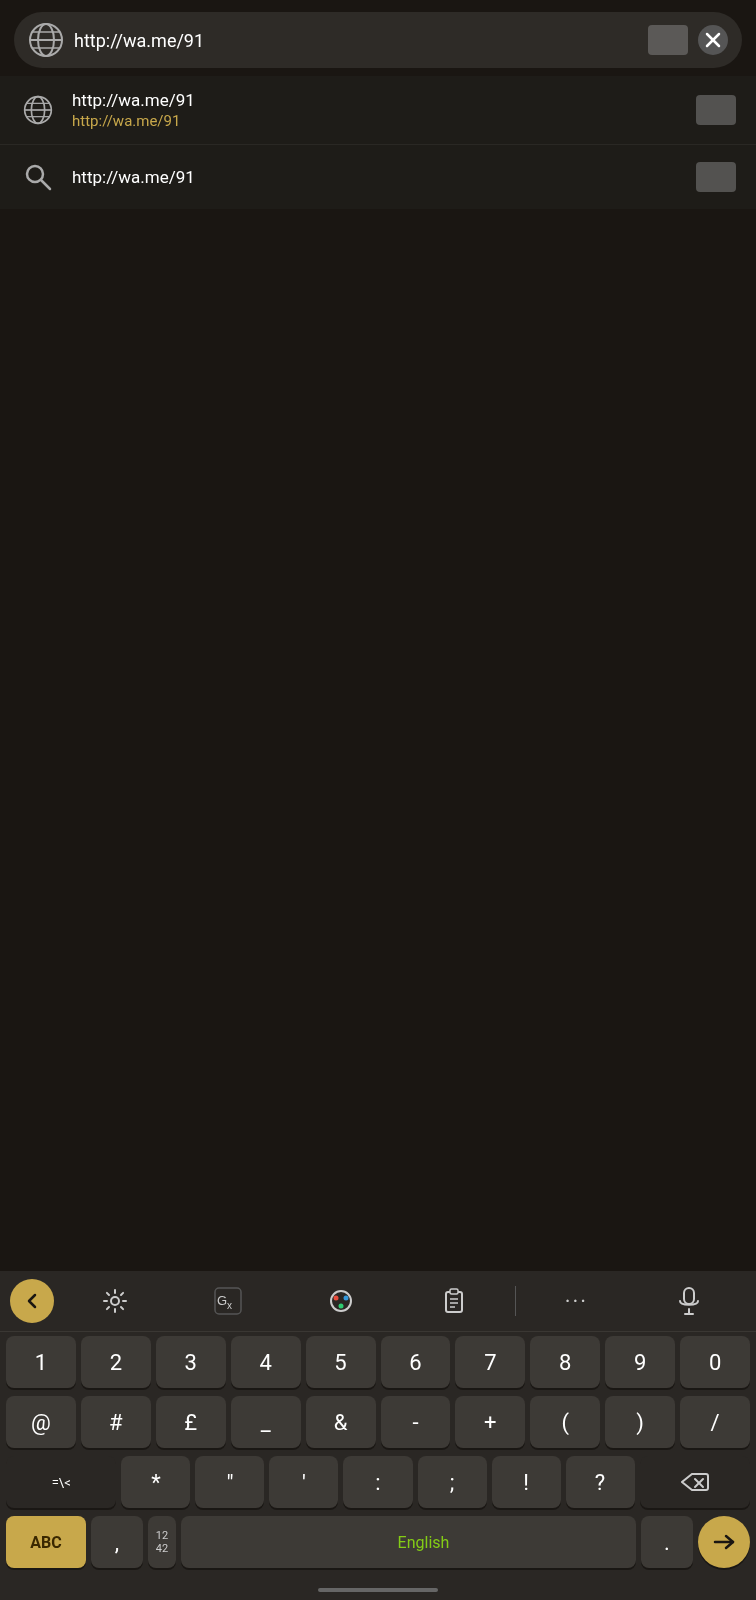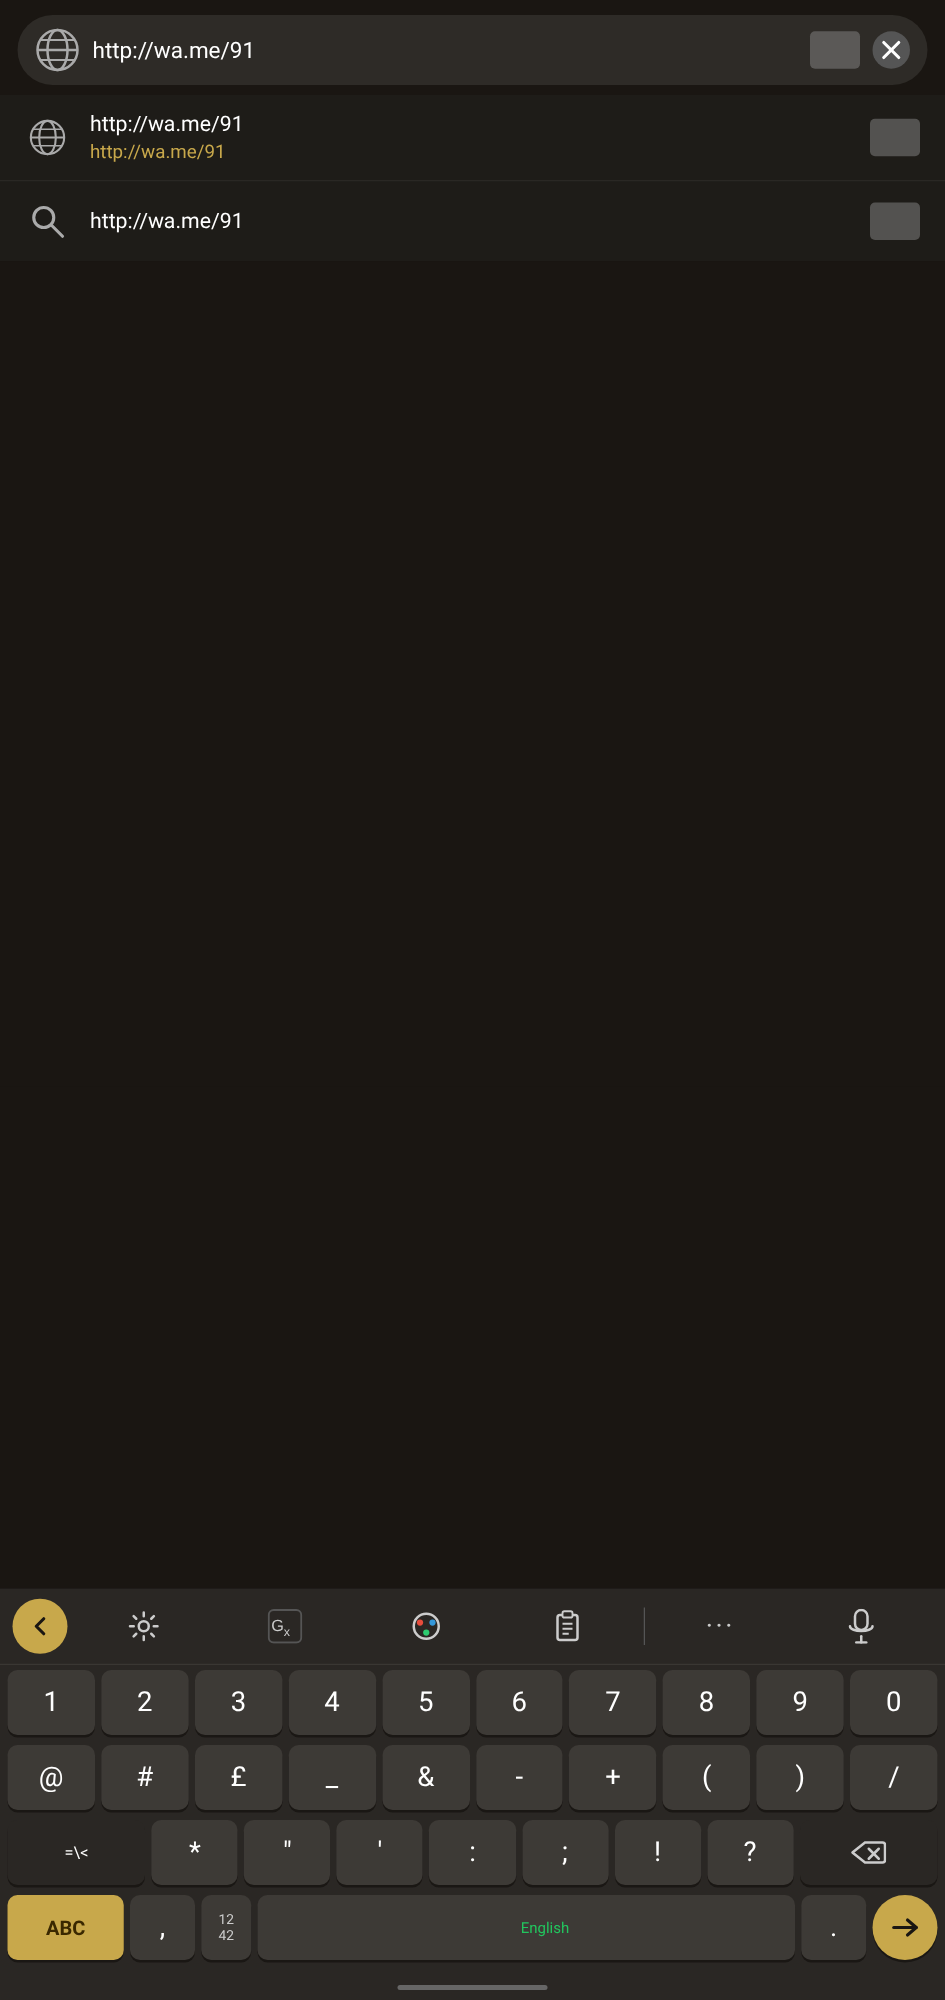--- a/index.html
+++ b/index.html
@@ -230,43 +230,43 @@
       color: #ffffff;
       cursor: pointer;
       box-shadow: 0 2px 0 #1a1714;
     }
 
     .bottom-key.abc {
       background: #c8a84b;
       color: #3a2800;
       font-size: 16px;
       font-weight: bold;
-      width: 93px;
+      width: 80px;
     }
 
     .bottom-key.comma {
       background: #3d3a36;
       width: 52px;
       font-size: 22px;
     }
 
     .bottom-key.numbers {
       background: #3d3a36;
-      width: 40px;
+      width: 28px;
       font-size: 11px;
       color: #ccc;
       line-height: 1.2;
       text-align: left;
     }
 
     .bottom-key.space {
       flex: 1;
       background: #3d3a36;
-      font-size: 12px;
-      color: #22c55e;
+      font-size: 16px;
+      color: #84cc16;
       padding-left: 30px;
     }
 
     .bottom-key.period {
       background: #3d3a36;
       width: 52px;
       font-size: 22px;
     }
 
     .bottom-key.enter {

